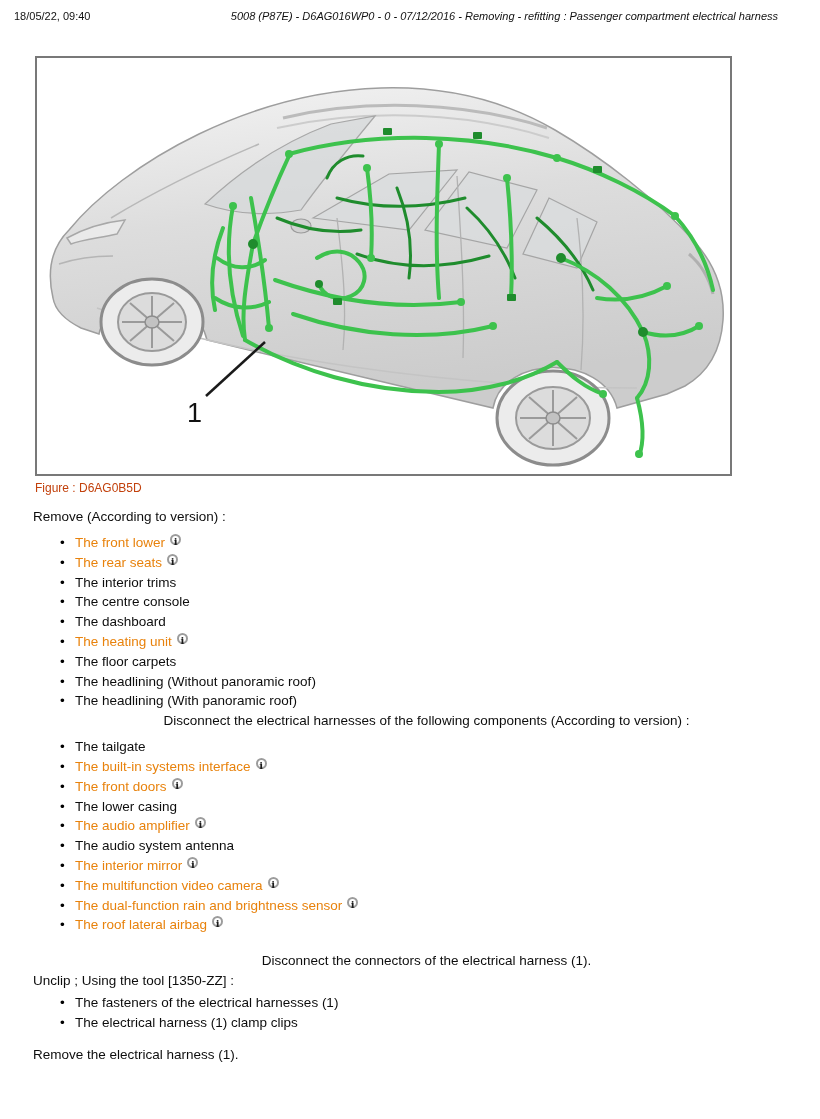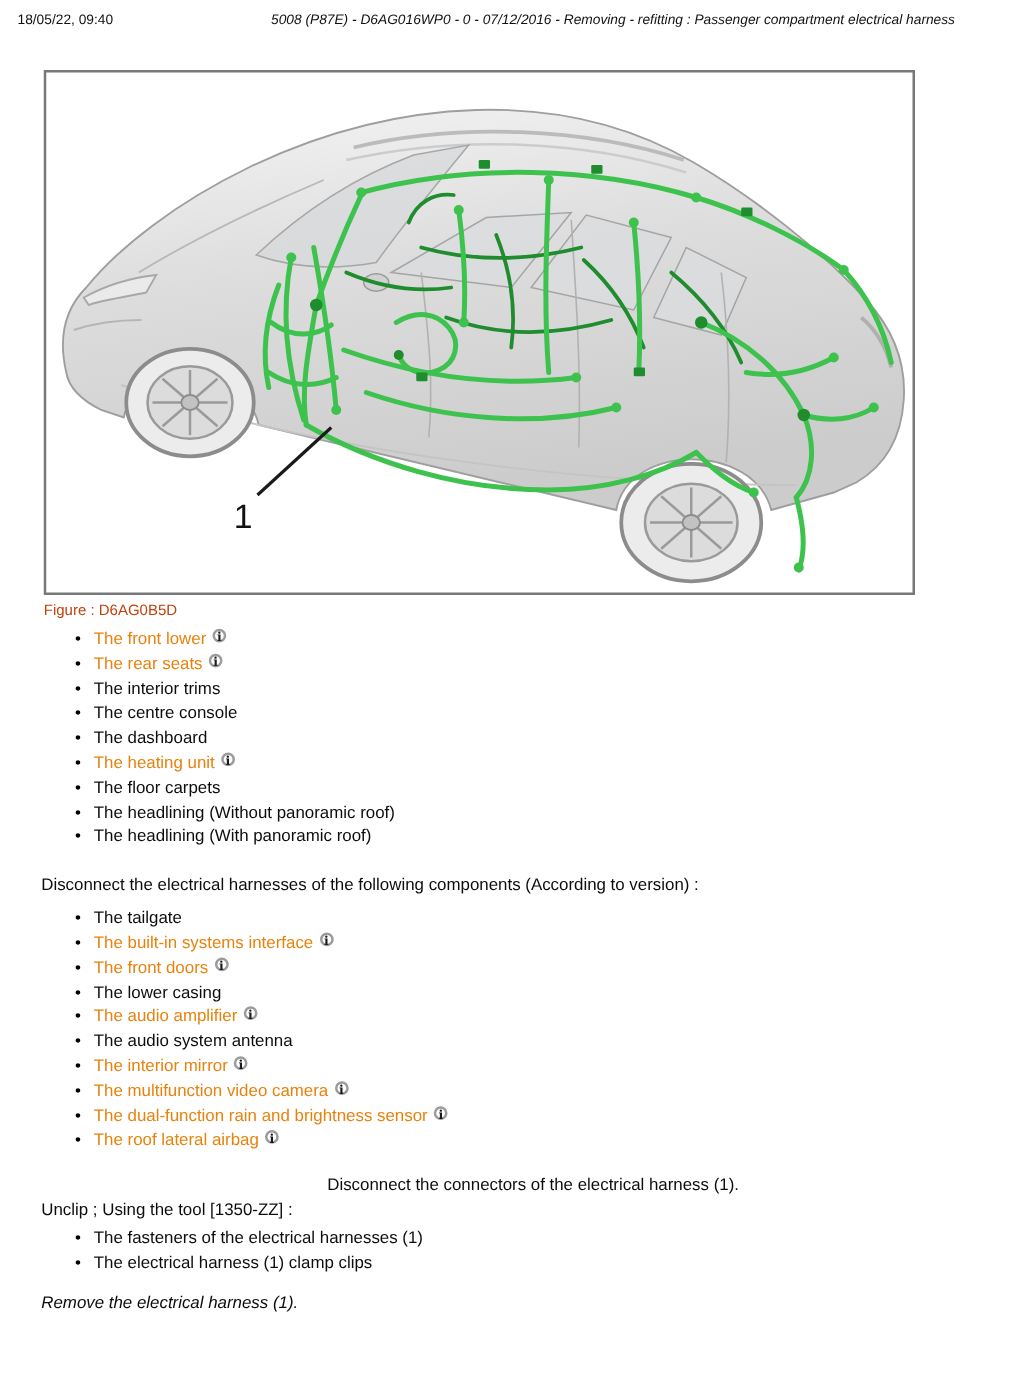--- a/index.html
+++ b/index.html
@@ -11,36 +11,36 @@
   }
   *{box-sizing:border-box;}
   html,body{margin:0;padding:0;}
   body{
     width:820px;height:1119px;overflow:hidden;background:#ffffff;
     font-family:"Liberation Sans","DejaVu Sans",sans-serif;
     color:var(--text-black);position:relative;
   }
   .header{
     display:flex;align-items:center;
-    padding:10px 56px 0 14px;font-size:11px;color:#111;
+    padding:10px 42px 0 14px;font-size:11px;color:#111;
   }
   .header .title{margin-left:auto;font-style:italic;}
   .figure-box{
     margin:34px 0 0 35px;width:697px;height:420px;
     border:2px solid var(--border-gray);background:#fff;overflow:hidden;
   }
   .figure-caption{
     margin:5px 0 0 35px;font-size:12px;color:#c2410c;
   }
   .content{margin:0 0 0 33px;font-size:13.5px;}
   .content p{margin:0;line-height:20px;}
   p.sec-intro{margin-top:12px;}
-  p.sec-intro2{margin-top:19px;}
+  p.sec-intro2{margin-top:0;text-align:center;}
   p.para-gap{margin-top:16px;text-align:center;}
-  p.final{margin-top:12px;font-style:italic;}
+  p.final{margin-top:12px;}
   ul.bullets{
     list-style:none;margin:6px 0 0 0;padding:0;
   }
   ul.bullets li{
     position:relative;padding-left:42px;line-height:19.8px;
   }
   ul.bullets li::before{
     content:"\2022";position:absolute;left:27px;top:0;color:#000;
   }
   ul.bullets li.link .item-text{color:var(--link-orange);}
@@ -211,20 +211,21 @@
     <g>
       <line x1="169" y1="338" x2="228" y2="284" stroke="#1a1a1a" stroke-width="2.5"></line>
       <text x="150" y="364" font-family="Liberation Sans, sans-serif" font-size="27" fill="#111">1</text>
     </g>
   </svg>
 </div>
 
 <div class="figure-caption">Figure : D6AG0B5D</div>
 
 <div class="content">
+  <p class="sec-intro">Remove (According to version) :</p>
   <ul class="bullets">
     <li class="link"><span class="item-text">The front lower</span><span class="info-icon"><span>i</span></span></li>
     <li class="link"><span class="item-text">The rear seats</span><span class="info-icon"><span>i</span></span></li>
     <li><span class="item-text">The interior trims</span></li>
     <li><span class="item-text">The centre console</span></li>
     <li><span class="item-text">The dashboard</span></li>
     <li class="link"><span class="item-text">The heating unit</span><span class="info-icon"><span>i</span></span></li>
     <li><span class="item-text">The floor carpets</span></li>
     <li><span class="item-text">The headlining (Without panoramic roof)</span></li>
     <li><span class="item-text">The headlining (With panoramic roof)</span></li>

